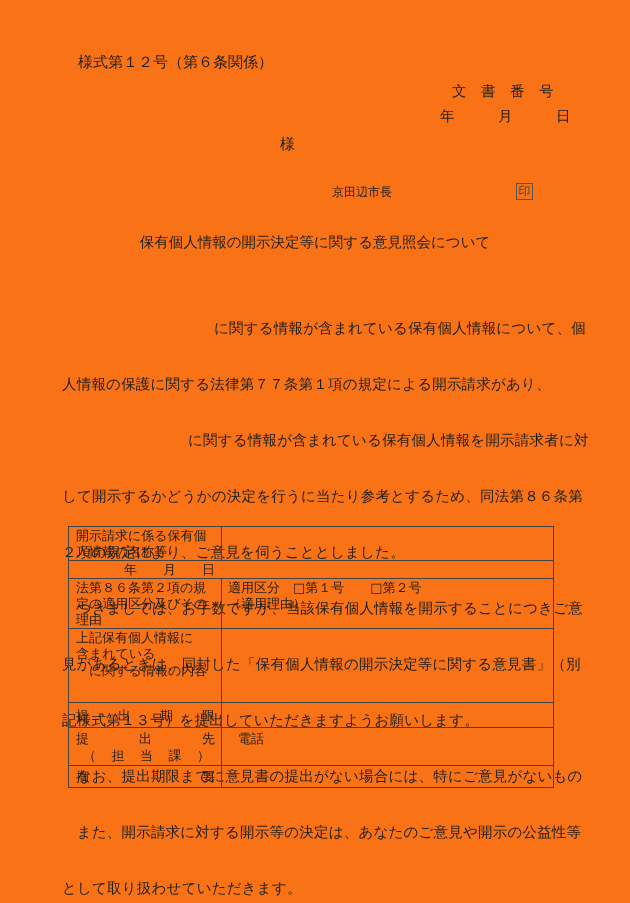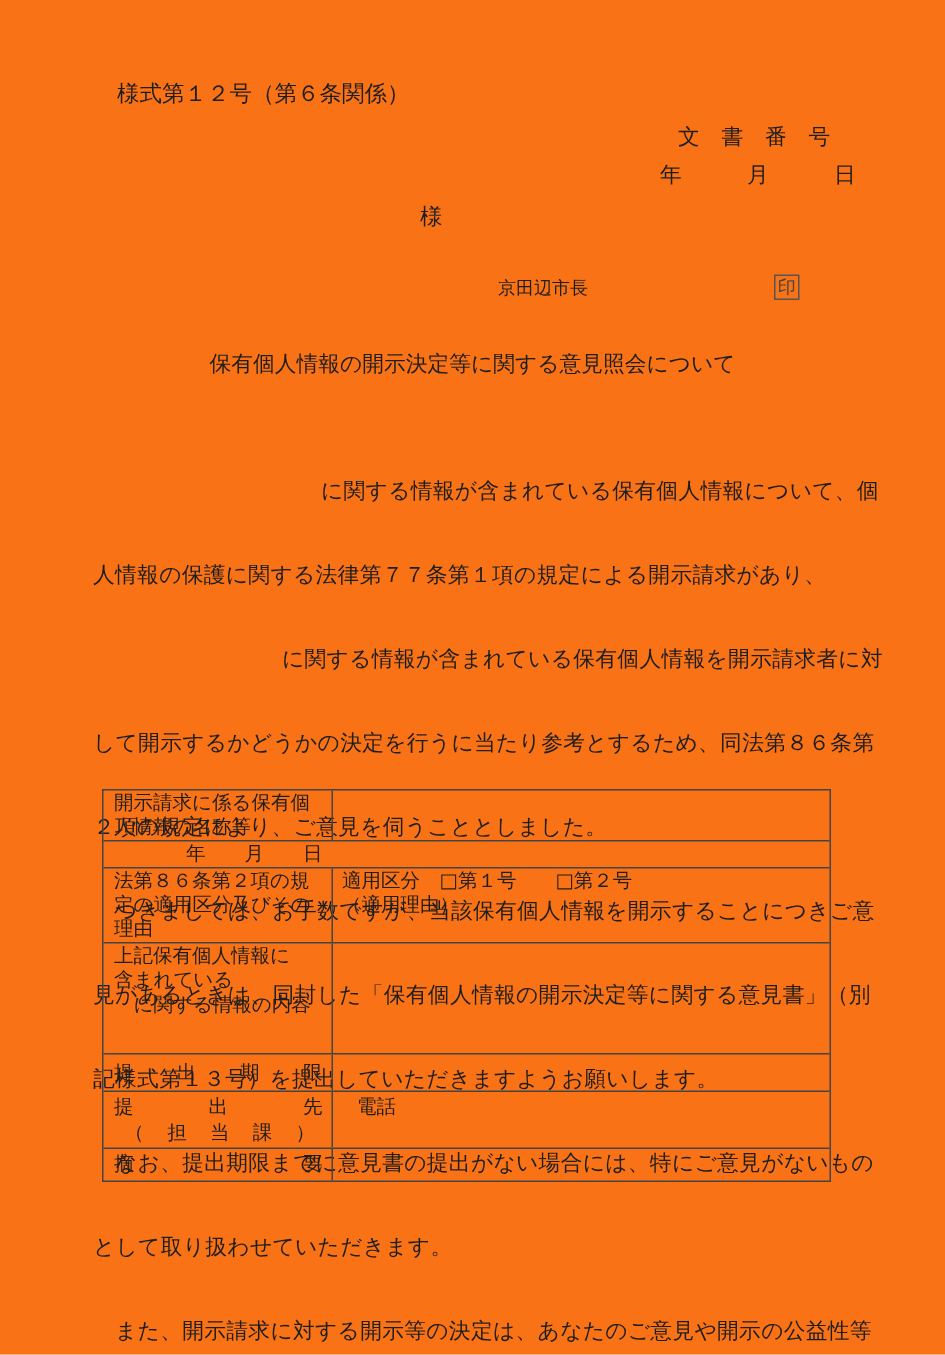--- a/index.html
+++ b/index.html
@@ -86,22 +86,22 @@
   <div class="abs body-text">
     <div class="body-line indent-a">に関する情報が含まれている保有個人情報について、個</div>
     <div class="body-line">人情報の保護に関する法律第７７条第１項の規定による開示請求があり、</div>
     <div class="body-line indent-b">に関する情報が含まれている保有個人情報を開示請求者に対</div>
     <div class="body-line">して開示するかどうかの決定を行うに当たり参考とするため、同法第８６条第</div>
     <div class="body-line">２項の規定により、ご意見を伺うこととしました。</div>
     <div class="body-line">　つきましては、お手数ですが、当該保有個人情報を開示することにつきご意</div>
     <div class="body-line">見があるときは、同封した「保有個人情報の開示決定等に関する意見書」（別</div>
     <div class="body-line">記様式第１３号）を提出していただきますようお願いします。</div>
     <div class="body-line">　なお、提出期限までに意見書の提出がない場合には、特にご意見がないもの</div>
+    <div class="body-line">　また、開示請求に対する開示等の決定は、あなたのご意見や開示の公益性等</div>
     <div class="body-line">として取り扱わせていただきます。</div>
-    <div class="body-line">　また、開示請求に対する開示等の決定は、あなたのご意見や開示の公益性等</div>
     
     
   </div>
 
   <div class="info-table">
 
     <div class="t-row r1">
       <div class="t-label">
         <div class="t-line">開示請求に係る保有個</div>
         <div class="t-line">人情報の名称等</div>

